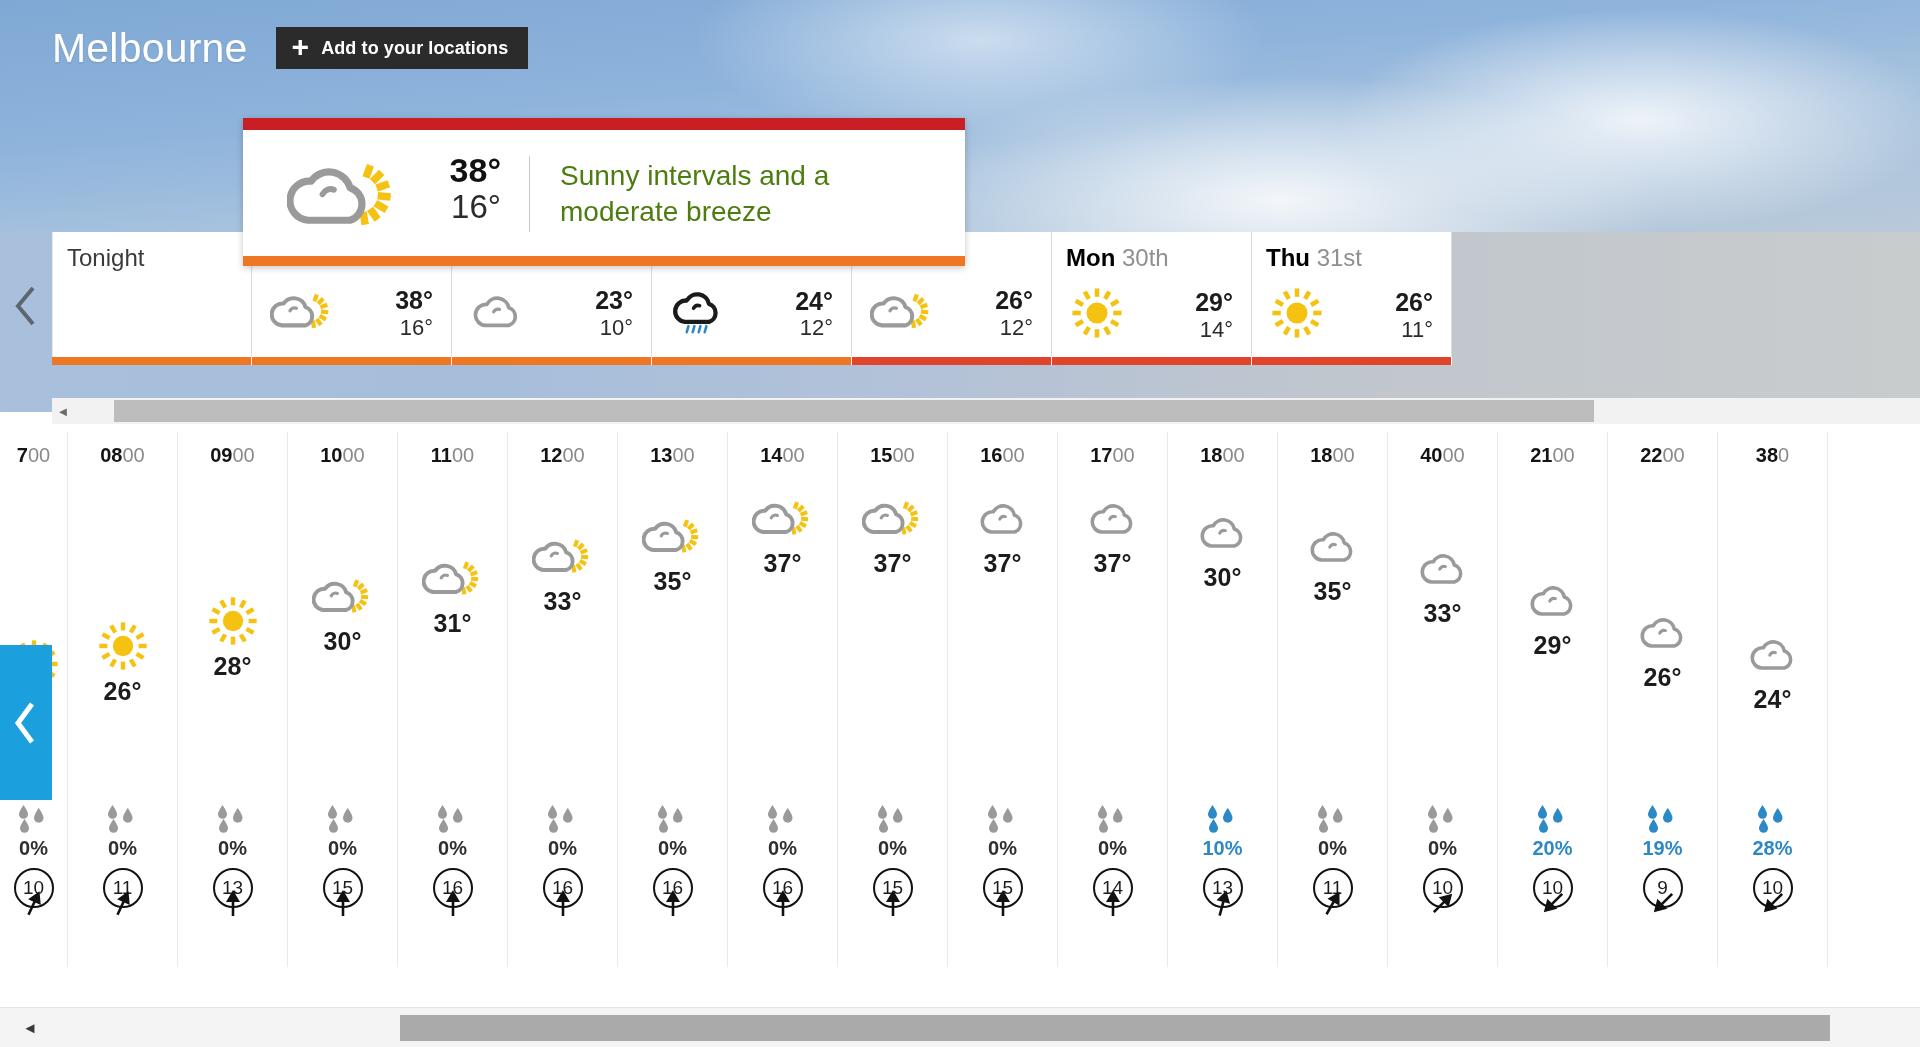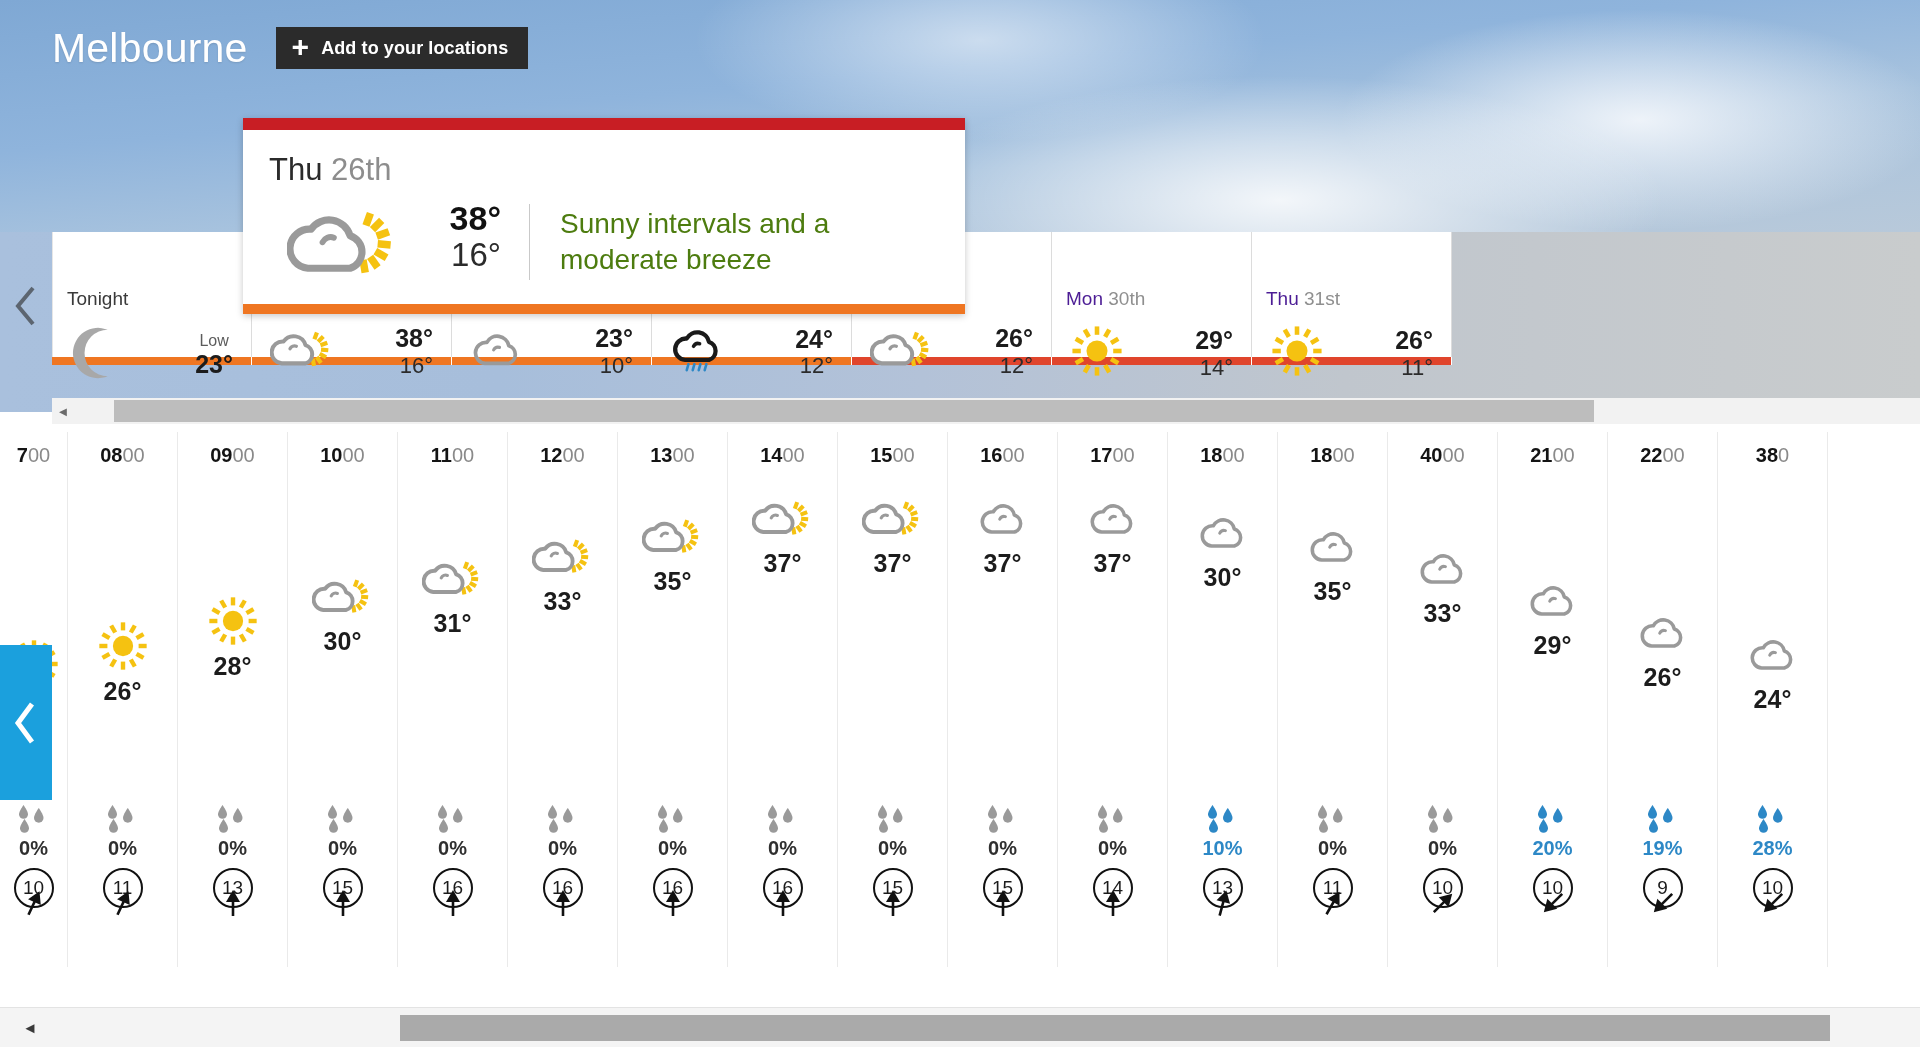--- a/index.html
+++ b/index.html
@@ -48,22 +48,22 @@
   
   #daystrip {
     position:absolute; left:52px; top:232px; width:1868px; height:148px; z-index:3;
   }
   .day-row { display:flex; height:125px; }
   .day {
     width:200px; background:#fff; border-right:1px solid #dcdcdc;
     position:relative; padding:12px 14px 0 14px; flex:0 0 200px;
   }
   .day:first-child { border-left:1px solid #e6e6e6; }
-  .day .dname { font-size:19px; color:#3a3a3a; white-space:nowrap;margin-top:44px; }
-  .day .dname .dow { color:#4c1d95; }
+  .day .dname { font-size:24px; color:#3a3a3a; white-space:nowrap; }
+  .day .dname .dow { color:#000000;font-weight:bold; }
   .day .dname .dnum { color:#8f8f8f; }
   .day .dbody {
     display:flex; align-items:center; justify-content:space-between;
     margin-top:14px; padding:0 4px;
   }
   .day .dtemps { text-align:right; line-height:1.15; }
   .day .dhigh { font-size:25px; font-weight:bold; color:#1c1c1c; }
   .day .dlow  { font-size:22px; color:#2b2b2b; }
   .bar-row { display:flex; height:8px; }
   .bar { flex:0 0 200px; border-right:1px solid #fff; }
@@ -182,29 +182,20 @@
   <div id="add-btn">
     <span class="plus">+</span>
     <span>Add  to your locations</span>
   </div>
 </div>
 
 <div id="daystrip">
   <div class="day-row" id="day-row">
       <div class="day tonight">
         <div class="dname">Tonight</div>
-       <div class="dbody">
-         <div><svg width="58" height="58" viewBox="0 0 60 60">
-    <path d="M38 6 A26 26 0 1 0 38 54 A21 21 0 0 1 38 6 Z" fill="#a8a8a8"></path>
-            </svg></div>
-         <div>
-           <div class="lowlabel">Low</div>
-           <div class="lowval">23°</div>
-         </div>
-       </div>
       </div>
       <div class="day">
         <div class="dname">
          <span class="dow">Thu</span>
          <span class="dnum">26th</span>
        </div>
        <div class="dbody">
          <div><svg width="63.72" height="47.52" viewBox="0 0 68 52">
     <line x1="47.762221576582355" y1="15.663381171355008" x2="50.49838272318771" y2="8.145840205067742" stroke="#f5c211" stroke-width="4.6"></line>
               <line x1="51.77817459305202" y1="18.22182540694798" x2="57.435028842544405" y2="12.564971157455599" stroke="#f5c211" stroke-width="4.6"></line>
@@ -1012,24 +1003,20 @@
 <div id="scroll-bottom">
   <div class="arrow">◄</div>
   <div class="track">
     <div class="thumb"></div>
   </div>
 </div>
 
 <div id="tooltip">
   <div class="ttbar"></div>
   <div class="ttinner">
-    <div class="ttdate">
-      <b>Thu</b>
-      <i>26th</i>
-    </div>
     <div class="ttrow">
       <div class="tticon" id="tt-icon">
           <svg width="113.28" height="84.48" viewBox="0 0 68 52">
     <line x1="47.762221576582355" y1="15.663381171355008" x2="50.49838272318771" y2="8.145840205067742" stroke="#f5c211" stroke-width="4.6"></line>
             <line x1="51.77817459305202" y1="18.22182540694798" x2="57.435028842544405" y2="12.564971157455599" stroke="#f5c211" stroke-width="4.6"></line>
             <line x1="54.336618828644994" y1="22.237778423417645" x2="61.85415979493226" y2="19.501617276812294" stroke="#f5c211" stroke-width="4.6"></line>
             <line x1="54.9581416790092" y1="26.95871317022424" x2="62.927699263743165" y2="27.655959112205505" stroke="#f5c211" stroke-width="4.6"></line>
             <line x1="53.52627944162883" y1="31.5" x2="60.45448267190434" y2="35.5" stroke="#f5c211" stroke-width="4.6"></line>
             <line x1="50.30934079986151" y1="35.01067248717891" x2="54.89795229066988" y2="41.563888841490844" stroke="#f5c211" stroke-width="4.6"></line>
             <line x1="45.910129954336234" y1="36.83288528313429" x2="47.299315375671675" y2="44.711347307231954" stroke="#f5c211" stroke-width="4.6"></line>

